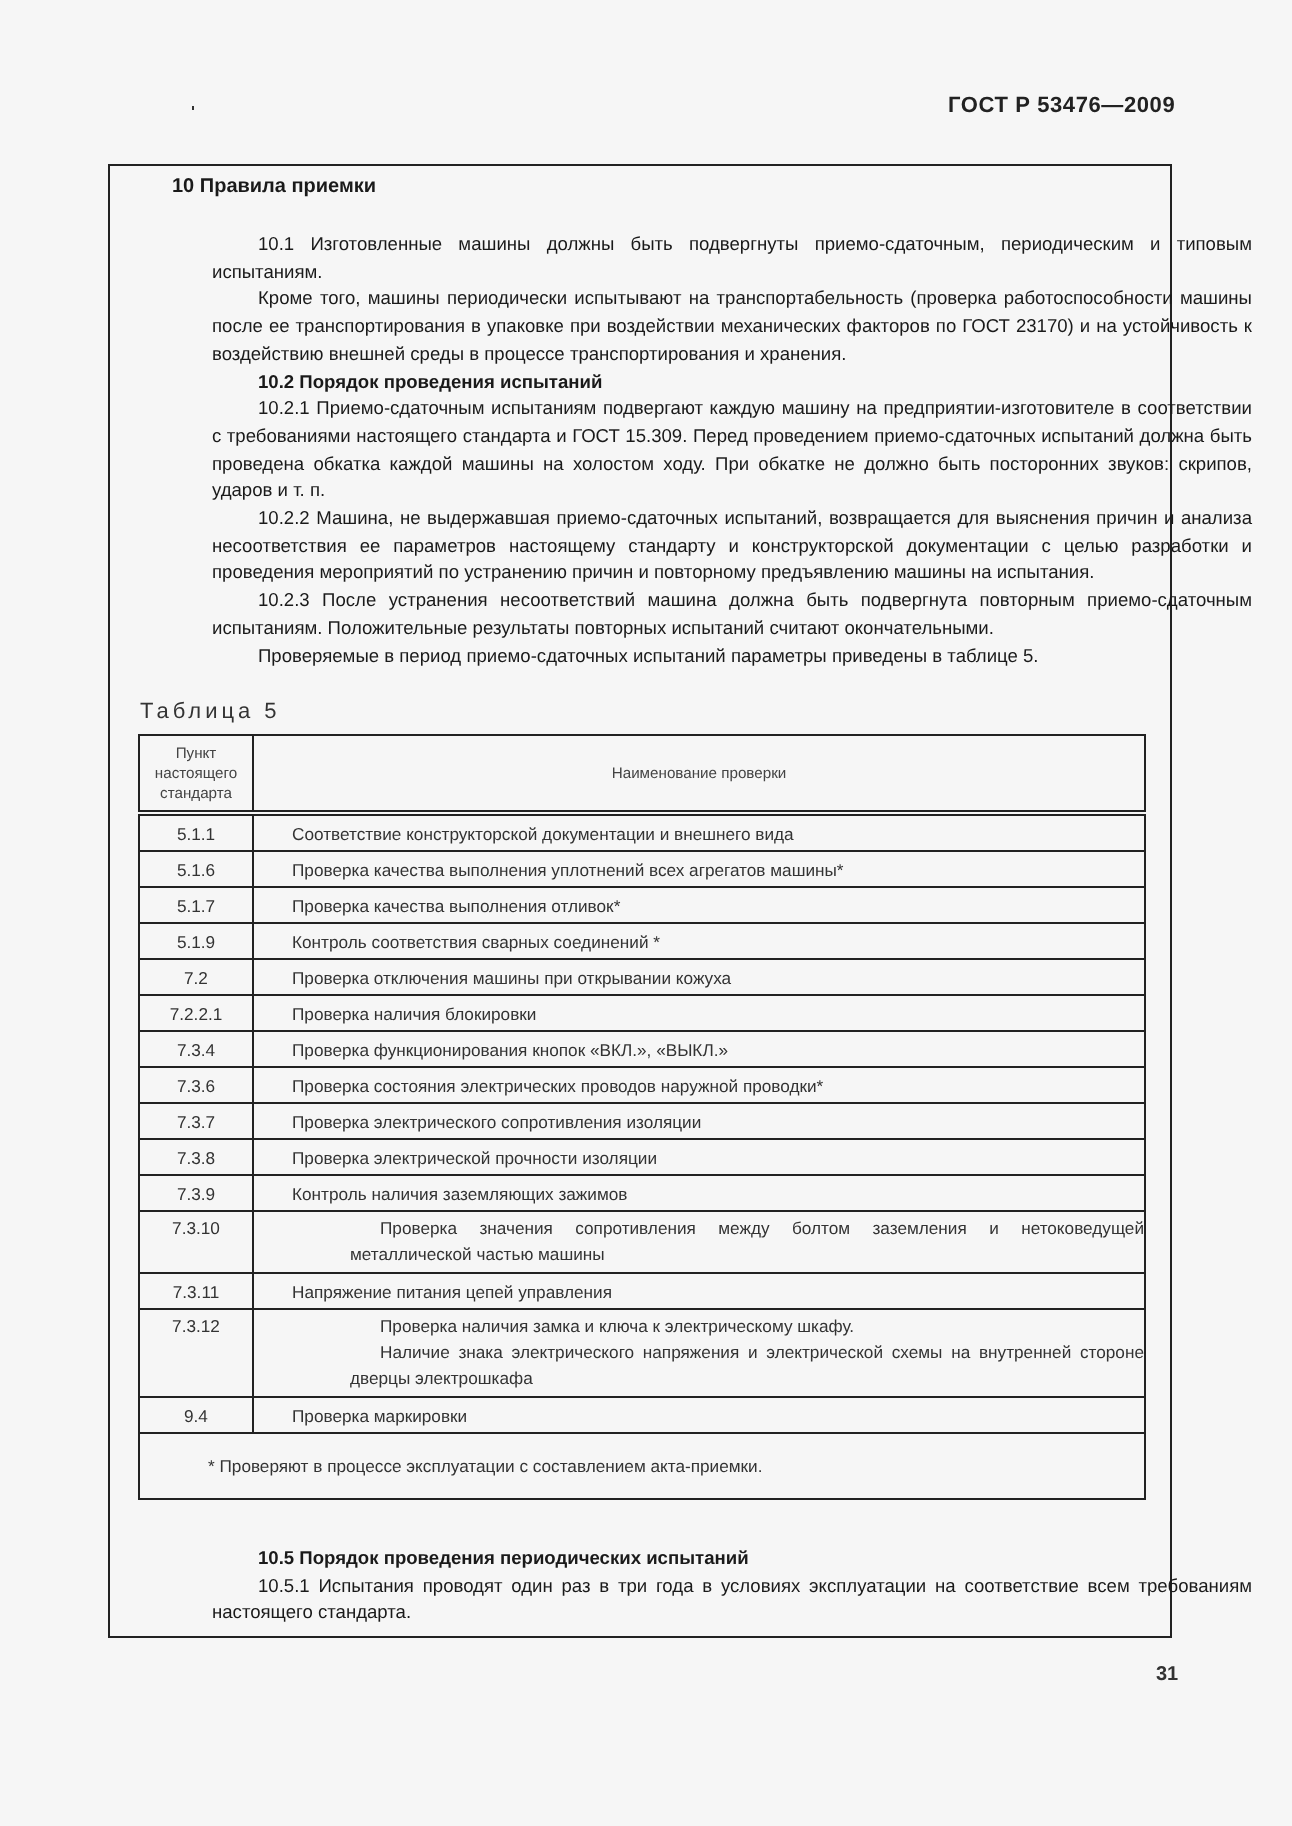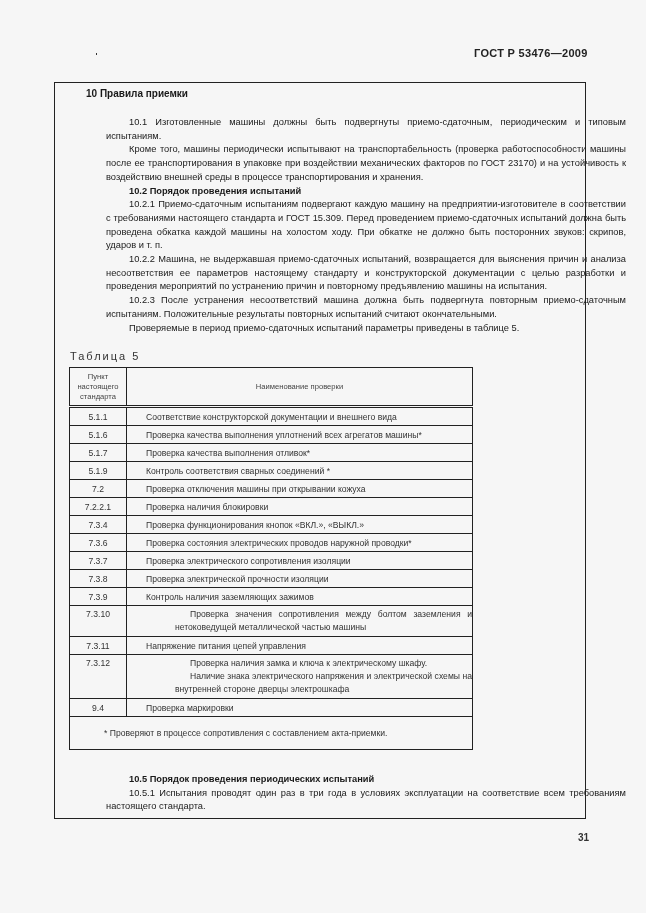--- a/index.html
+++ b/index.html
@@ -23,21 +23,21 @@
     position: absolute; left: 63px; width: 520px; font-size: 9.3px; line-height: 13.7px;
     text-align: justify;
     margin-left: 43px;
   }
   .para { text-indent: 23px; margin: 0; }
   .para.bold { font-weight: bold; }
   .table-caption {
     position: absolute; left: 70px; top: 350px; font-size: 11px; letter-spacing: 2px; color: #333;
   }
   table.checks {
-    position: absolute; left: 69px; top: 367px; width: 404px; border-collapse: collapse;
+    position: absolute; left: 69px; top: 367px; width: 504px; border-collapse: collapse;
     font-size: 8.6px; color: #333;
   }
   table.checks td, table.checks th {
     border: 1px solid #222; padding: 0; vertical-align: middle;
   }
   table.checks th { font-weight: normal; height: 37px; font-size: 7.6px; line-height: 10px; color: #444; }
   table.checks tr.hdr th { border-bottom: 3px double #222; }
   .col-num { width: 56px; text-align: center; }
   .col-name { text-align: left; padding-left: 19px !important; padding-right: 6px !important; }
   table.checks td.col-num { height: 17px; }
@@ -133,21 +133,21 @@
     <td class="multi-name">
       <span class="ln">Проверка наличия замка и ключа к электрическому шкафу.</span>
       <span class="ln">Наличие знака электрического напряжения и электрической схемы на внутренней стороне дверцы электрошкафа</span>
     </td>
   </tr>
   <tr>
         <td class="col-num">9.4</td>
         <td class="col-name">Проверка маркировки</td>
       </tr>
   <tr>
-    <td colspan="2" class="footnote">* Проверяют в процессе сопротивления с составлением акта-приемки.</td>
+    <td colspan="2" class="footnote">* Проверяют в процессе эксплуатации с составлением акта-приемки.</td>
   </tr>
 </tbody>
   </table>
 
 <div class="text-block" style="top:773px;">
   <p class="para bold">10.5 Порядок проведения периодических испытаний</p>
   <p class="para">10.5.1 Испытания проводят один раз в три года в условиях эксплуатации на соответствие всем требованиям настоящего стандарта.</p>
 </div>
 
 <div class="page-number">31</div>

